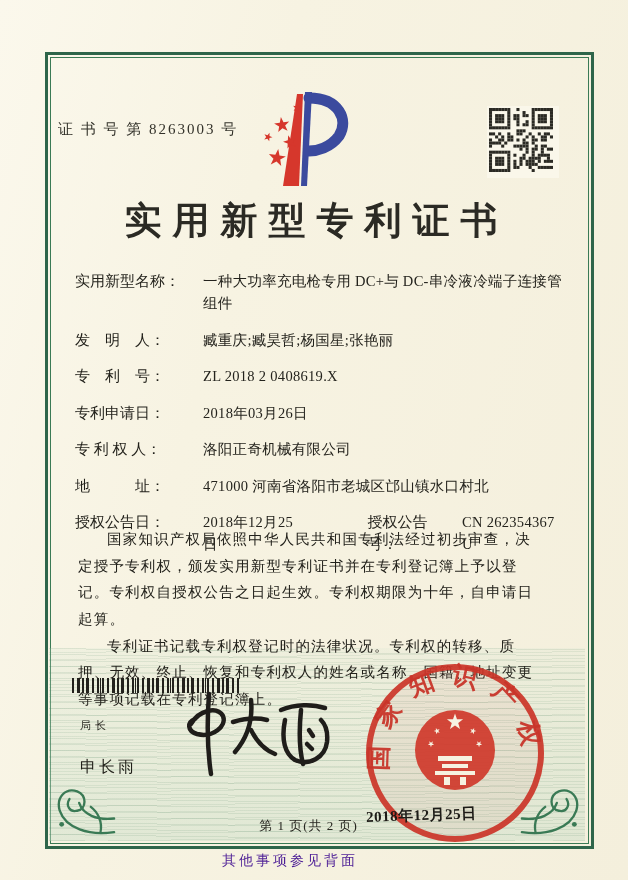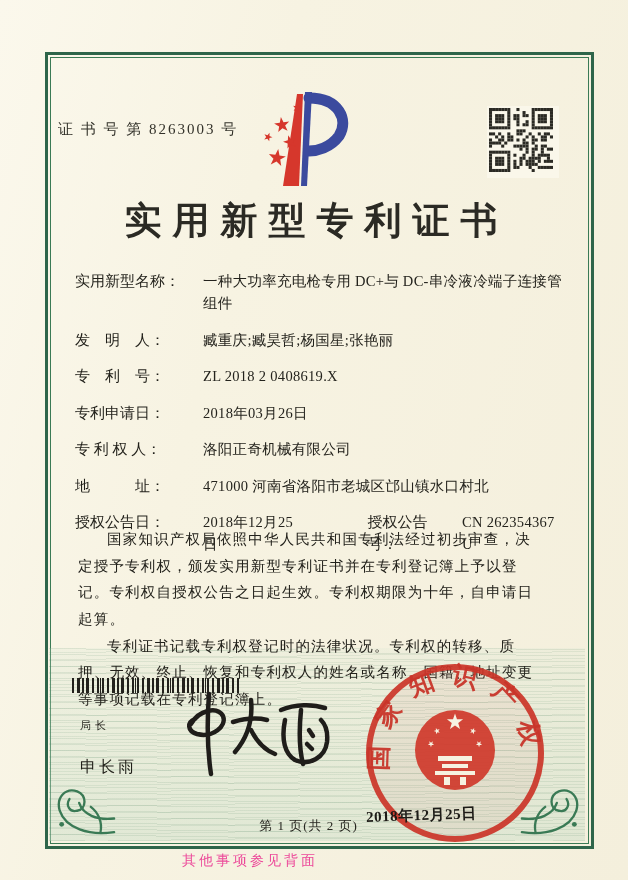--- a/index.html
+++ b/index.html
@@ -60,21 +60,21 @@
   .seal-date{
     position:absolute;left:366px;top:806px;font-size:15px;font-weight:600;
     letter-spacing:0.5px;color:#1d1b17;transform:rotate(-2deg);
   }
   .page-no{
     position:absolute;left:37px;top:817px;width:543px;text-align:center;
     font-size:13px;letter-spacing:1px;color:#26251f;
   }
   .back-note{
     position:absolute;left:0;top:852px;width:500px;text-align:center;
-    font-size:14px;letter-spacing:3px;color:#ec4899;
+    font-size:14px;letter-spacing:3px;color:#4c1d95;padding-left:40px;
   }
   .flourish{position:absolute;}
   .fl-bl{left:50px;bottom:40px;}
   .fl-br{right:42px;bottom:40px;transform:scaleX(-1);}
 </style>
 </head>
 <body>
 
 <div class="frame">
   <div class="frame-inner"></div>

